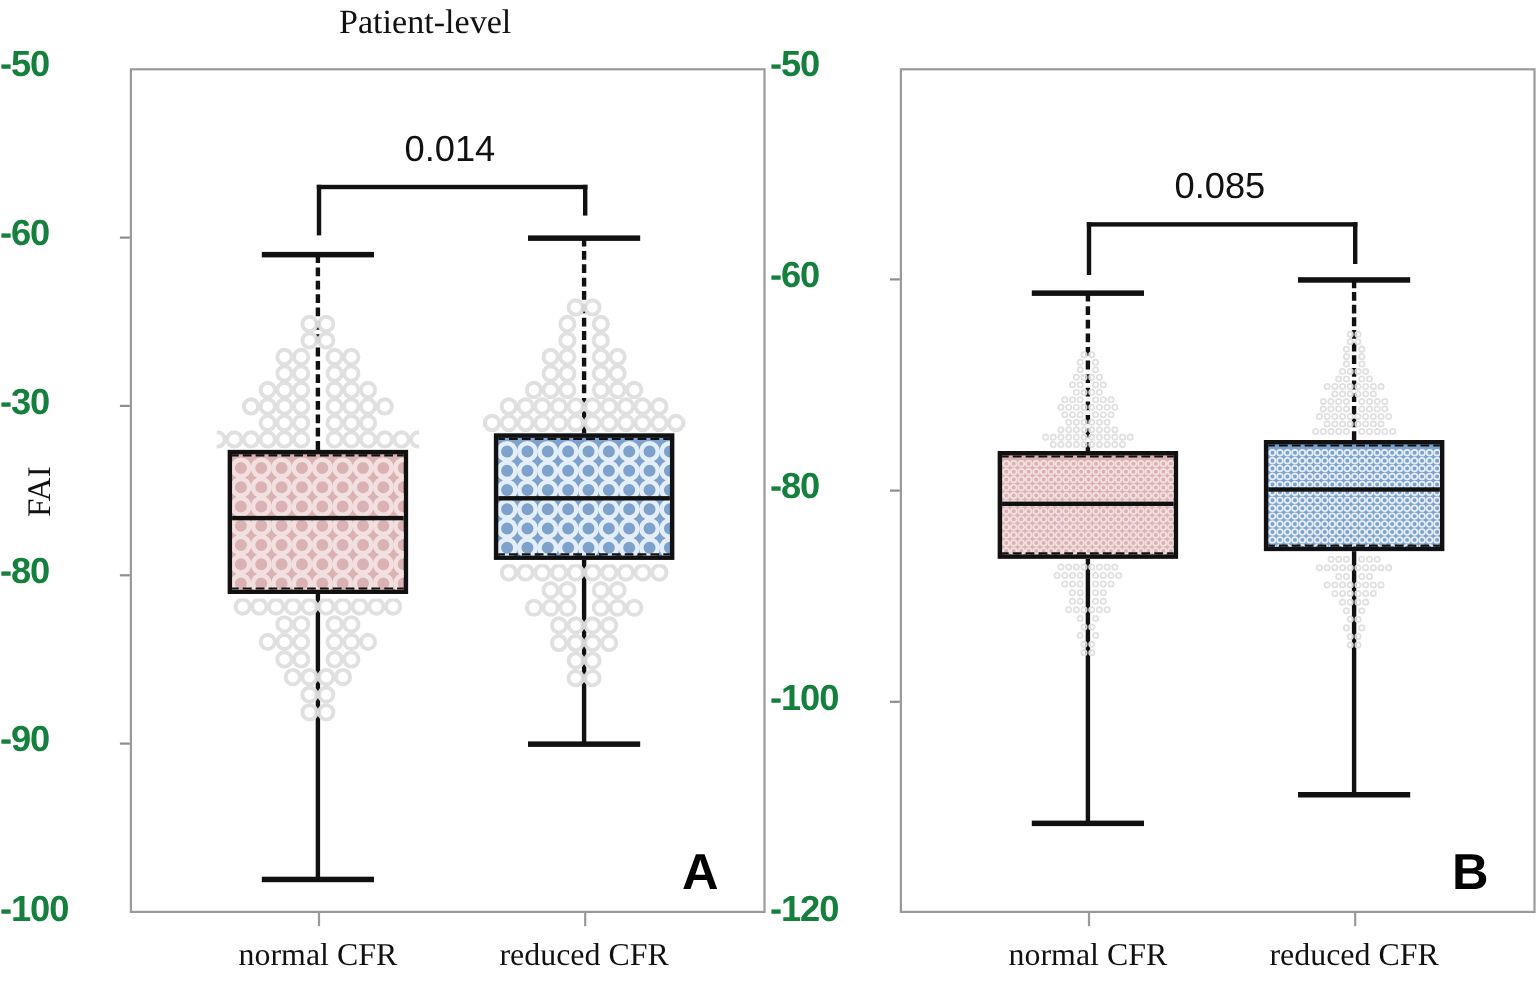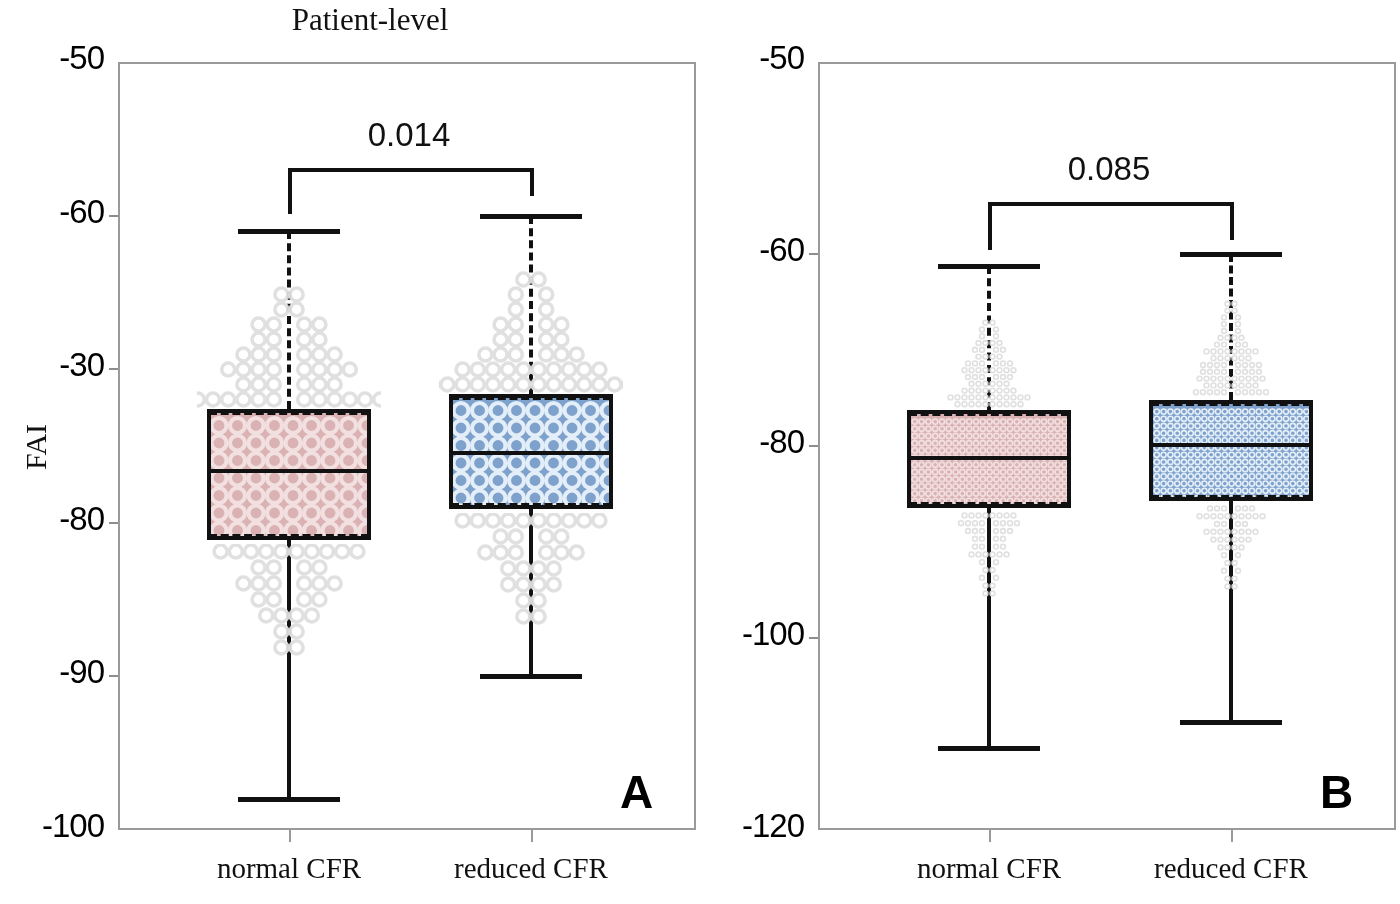--- a/index.html
+++ b/index.html
@@ -16,21 +16,21 @@
   .figure {
     position: relative;
     width: 1400px;
     height: 904px;
   }
   .panel {
     position: absolute;
     top: 0;
     height: 904px;
   }
-  #panel-a { left: 0; width: 700px; }
+  #panel-a { left: 0; width: 700px; padding-left: 11px; }
   #panel-b { left: 700px; width: 700px; }
 
   .panel-title {
     position: absolute;
     top: 2px;
     width: 100%;
     text-align: center;
     font-size: 31px;
     font-family: "Liberation Serif", serif;
     color: #111;
@@ -55,25 +55,24 @@
     border: 2px solid #9a9a9a;
     background: #ffffff;
     box-sizing: border-box;
   }
   #frame-a { left: 118px; top: 62px; width: 578px; height: 768px; }
   #frame-b { left: 118px; top: 62px; width: 578px; height: 768px; }
 
   .ytick-label {
     position: absolute;
     right: 0;
-    text-align: right;
     font-size: 33px;
-    font-weight: 400;
+    font-weight: 700;
     font-family: "Liberation Sans", sans-serif;
-    color: #000000;
+    color: #15803d;
     white-space: nowrap;
     letter-spacing: -1px;
   }
   .ytick-mark {
     position: absolute;
     width: 9px;
     height: 2px;
     background: #8d8d8d;
   }
 

